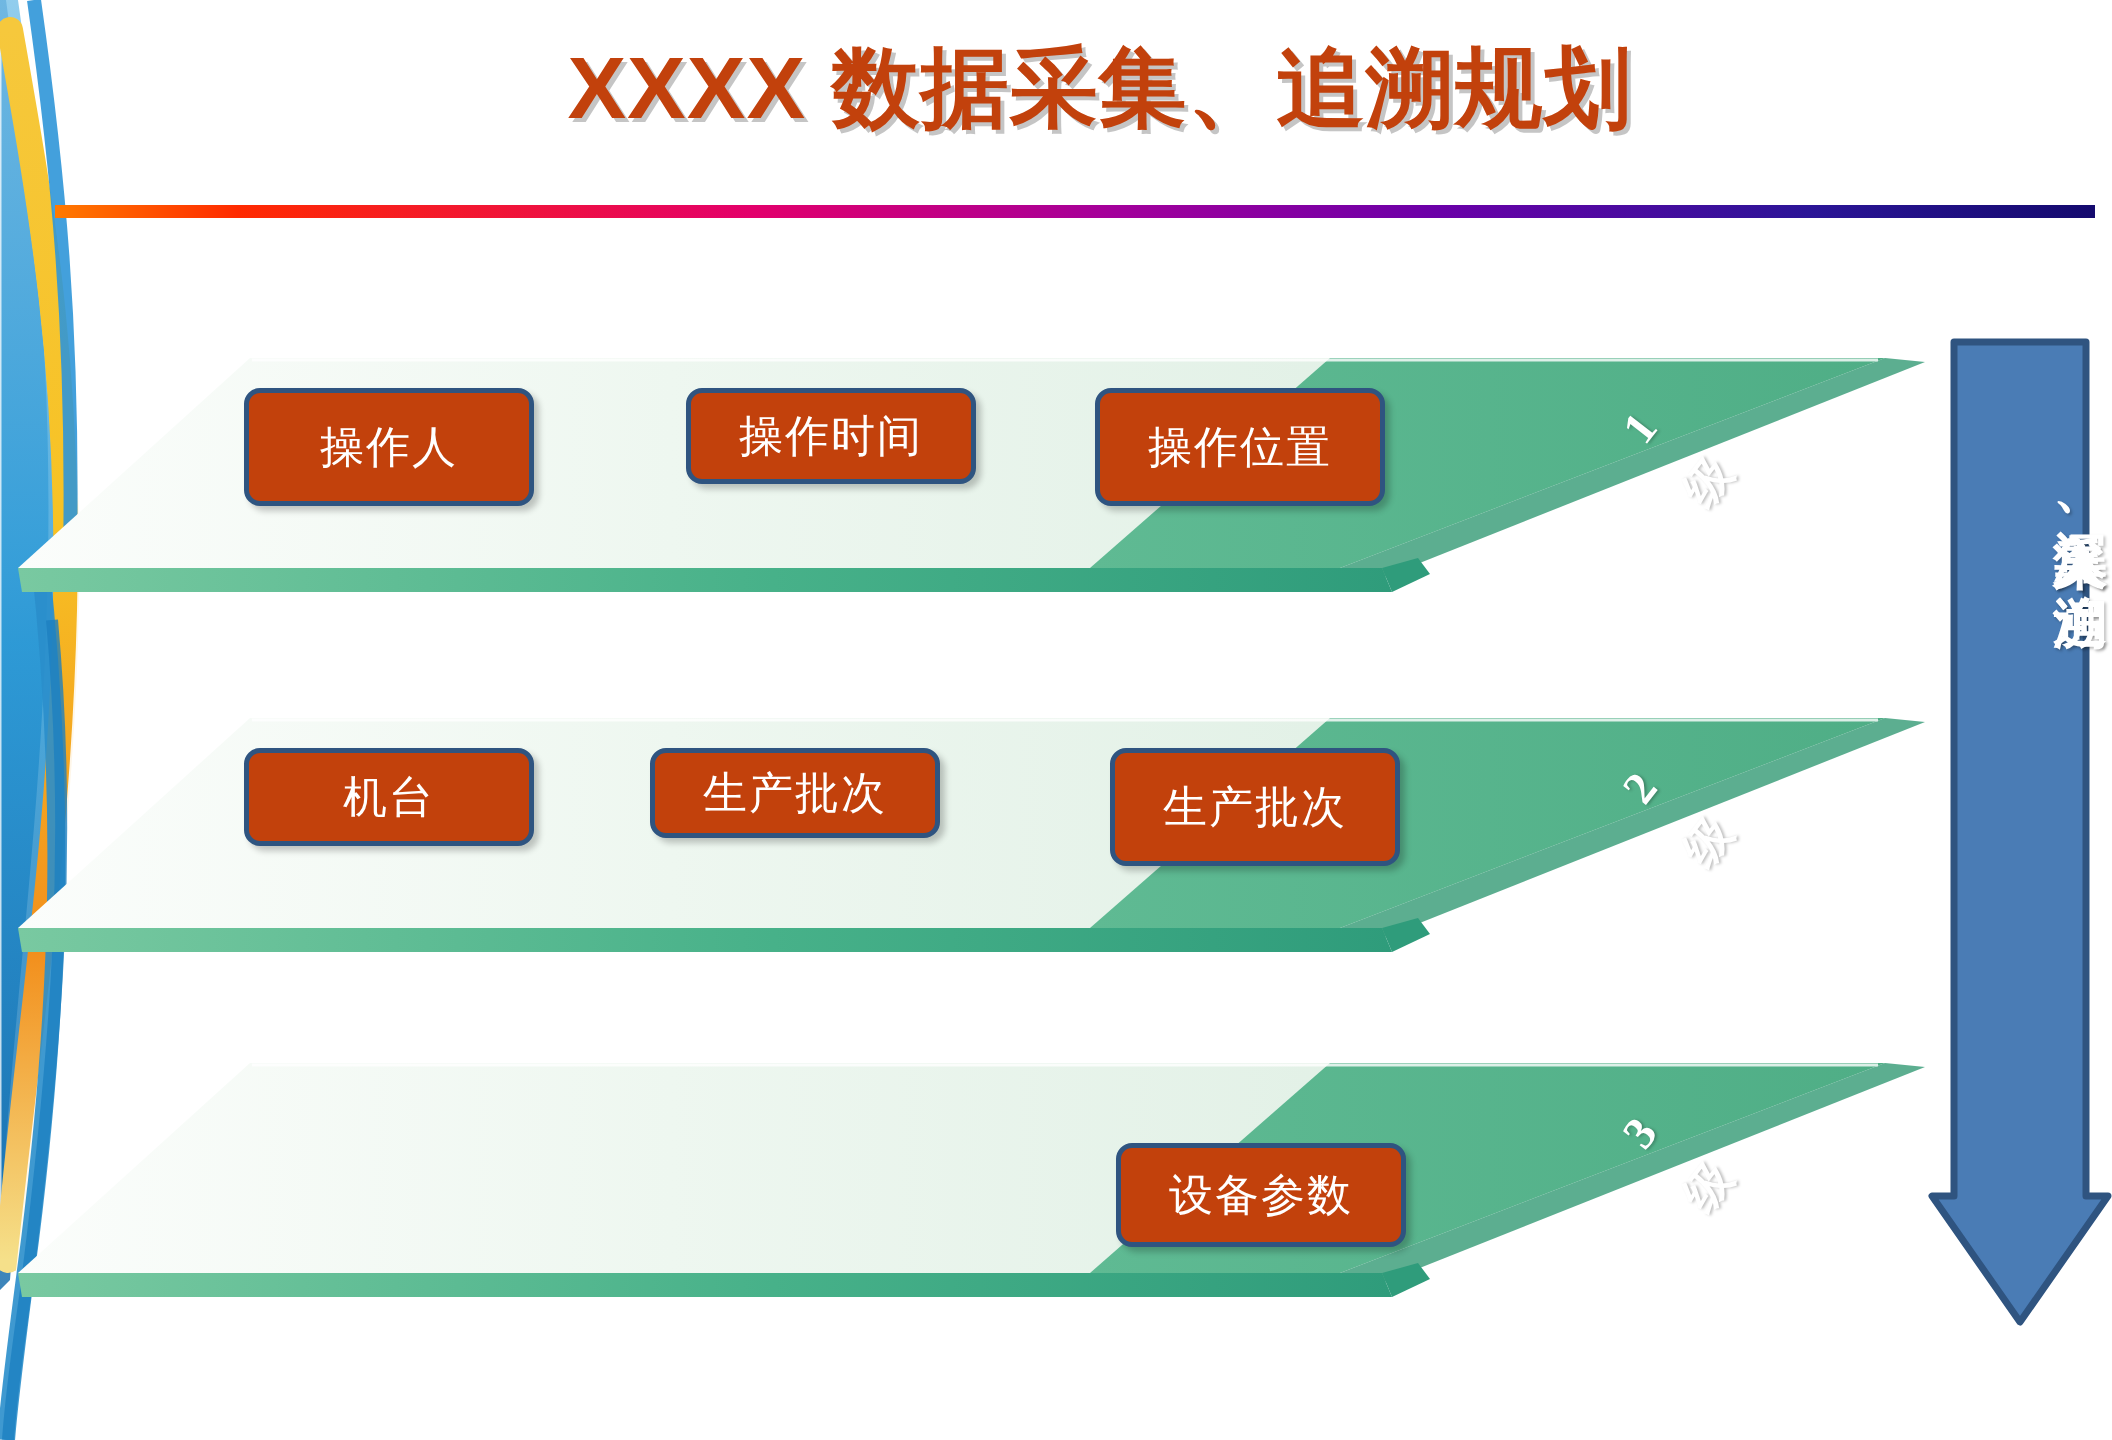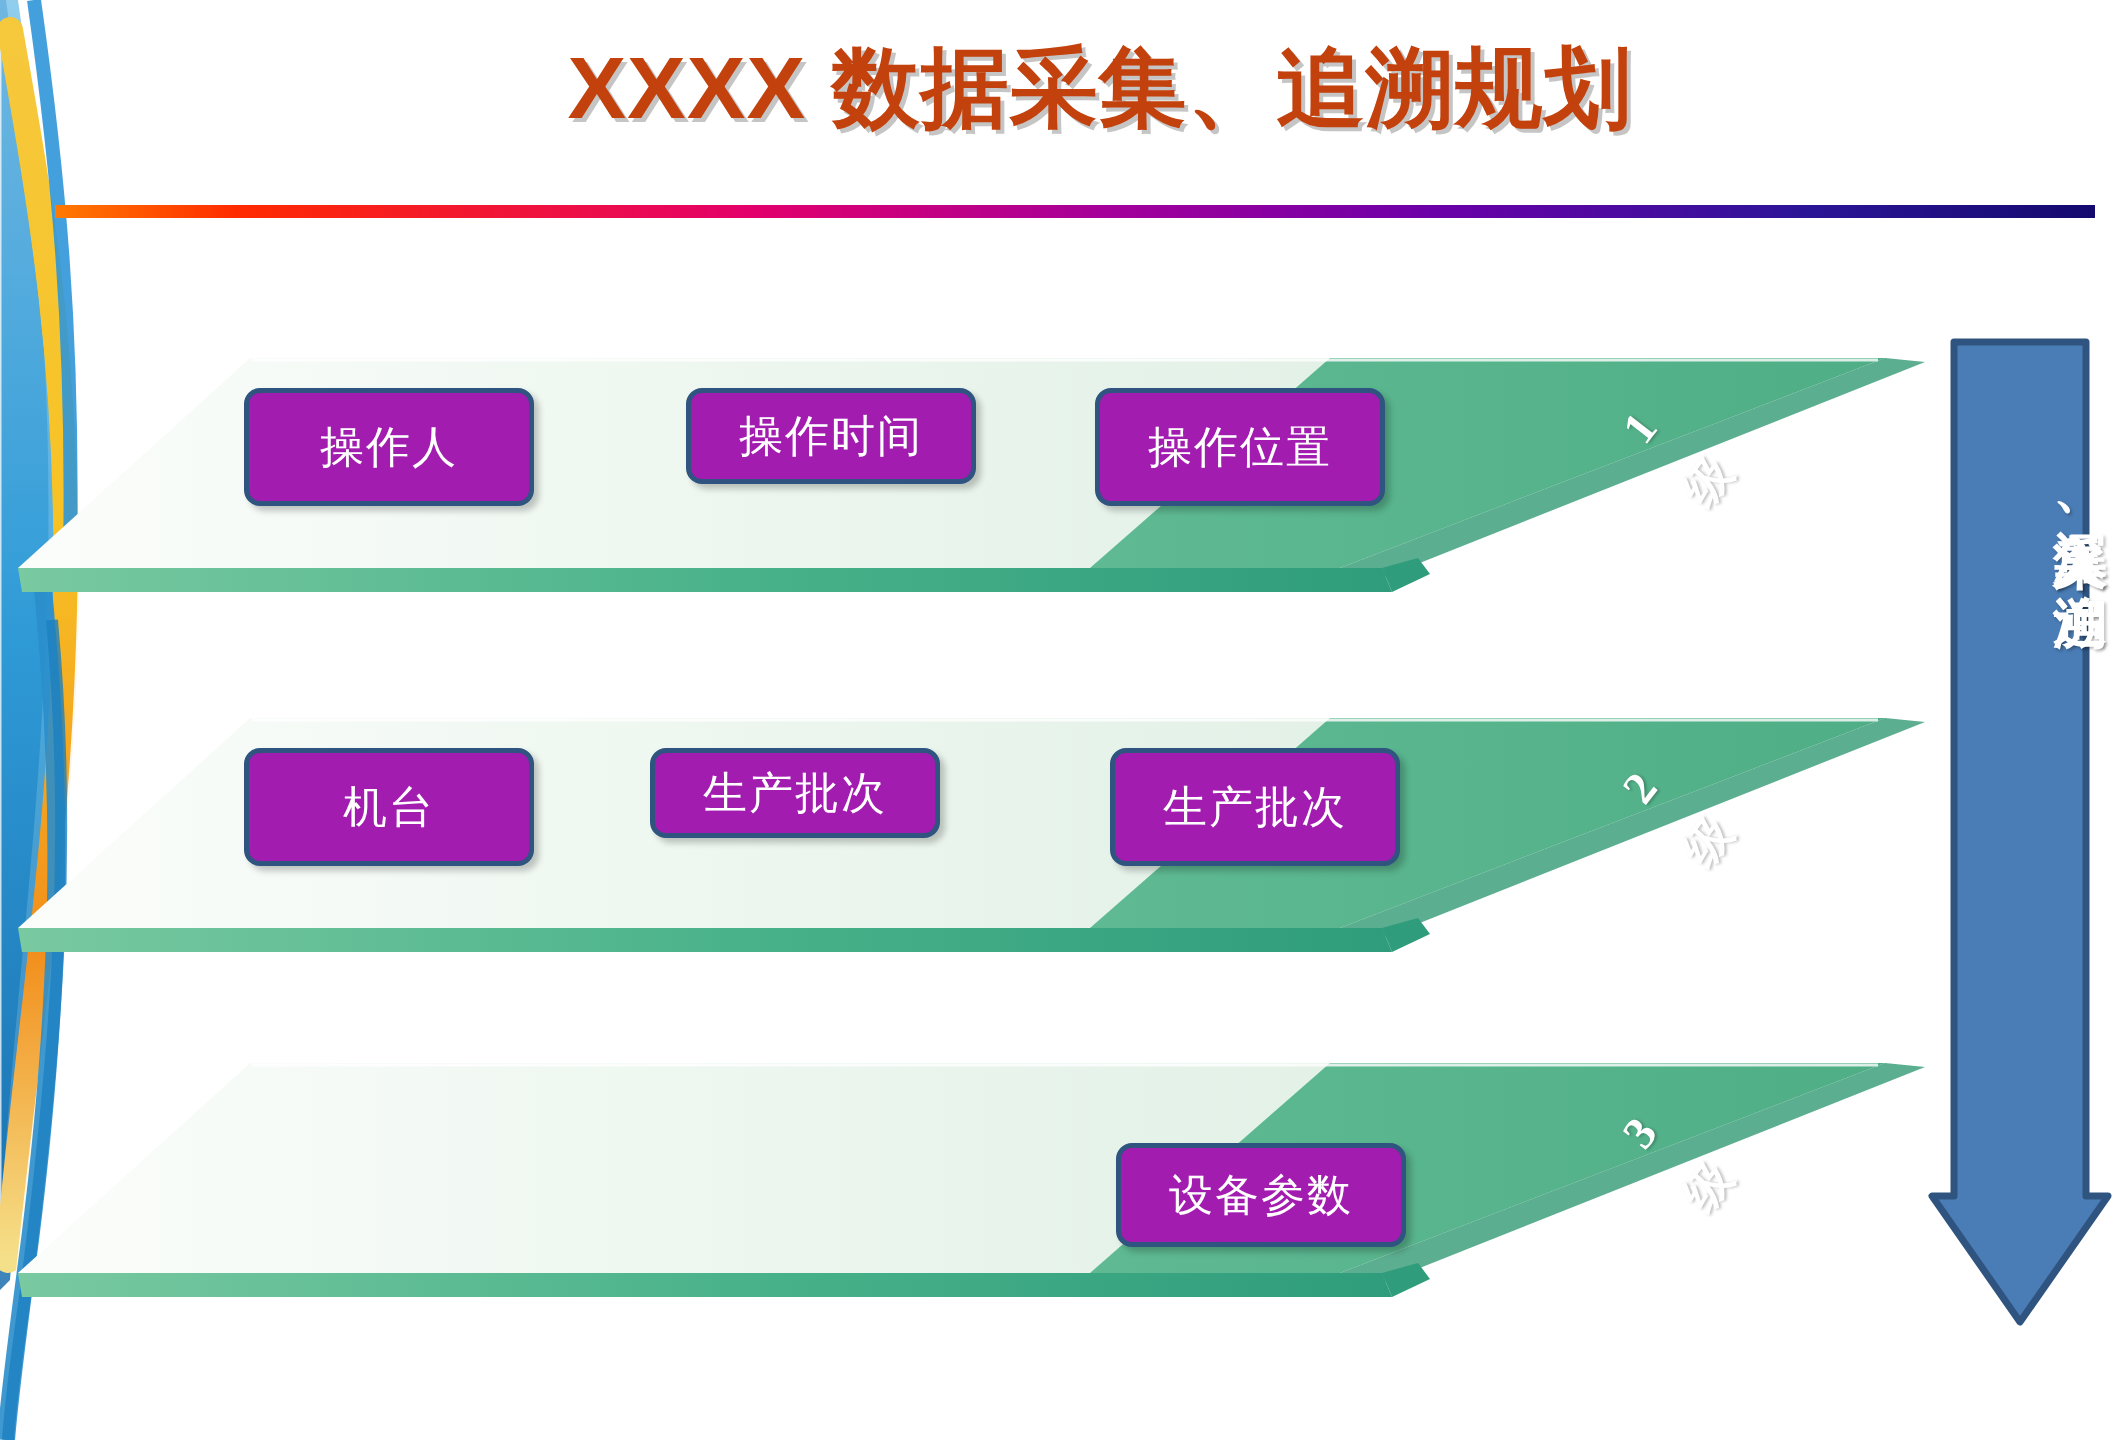--- a/index.html
+++ b/index.html
@@ -89,21 +89,21 @@
     transform-origin: center center;
     text-shadow: 1px 2px 3px rgba(0,0,0,0.25);
     white-space: nowrap;
     line-height: 1;
   }
 
   
   .node {
     position: absolute;
     box-sizing: border-box;
-    background: #a21caf;
+    background: #c2410c;
     border: 5px solid #2f5480;
     border-radius: 16px;
     color: #ffffff;
     font-family: "Liberation Serif", "DejaVu Serif", serif;
     font-size: 44px;
     letter-spacing: 2px;
     display: flex;
     align-items: center;
     justify-content: center;
     box-shadow: 5px 5px 6px rgba(0,0,0,0.22);
@@ -230,21 +230,21 @@
       </defs>
       <polygon points="250,18 1880,18 1330,228 18,228" fill="url(#bandfill2)"></polygon>
       <polygon points="1330,18 1885,18 1340,228 1090,228" fill="url(#headfill2)"></polygon>
       <polygon points="1885,18 1925,22 1382,238 1340,228" fill="#3fa07c" opacity="0.85"></polygon>
       <polygon points="18,228 1382,228 1392,252 22,252" fill="url(#barfill2)"></polygon>
       <polygon points="1382,228 1392,252 1430,234 1418,218" fill="#2f9c7b"></polygon>
       <polyline points="252,20 1878,20" fill="none" stroke="#ffffff" stroke-width="3" opacity="0.8"></polyline>
     </svg>
     <div class="band-label" style="left:1618px; top:62px;">2级</div>
 
-    <div class="node" style="left:244px; top:48px; width:290px; height:118px;">机台</div>
+    <div class="node" style="left:244px; top:48px; width:290px; height:98px;">机台</div>
     <div class="node" style="left:650px; top:48px; width:290px; height:90px;">生产批次</div>
     <div class="node" style="left:1110px; top:48px; width:290px; height:118px;">生产批次</div>
   </div>
 
   <div class="band" style="top:1045px; height:270px;">
     <svg class="band-body" viewBox="0 0 1960 270" preserveAspectRatio="none" xmlns="http://www.w3.org/2000/svg">
       <defs>
         <linearGradient id="bandfill3" x1="0" y1="0" x2="1" y2="0">
           <stop offset="0%" stop-color="#fbfdfb"></stop>
           <stop offset="35%" stop-color="#eef7f0"></stop>

